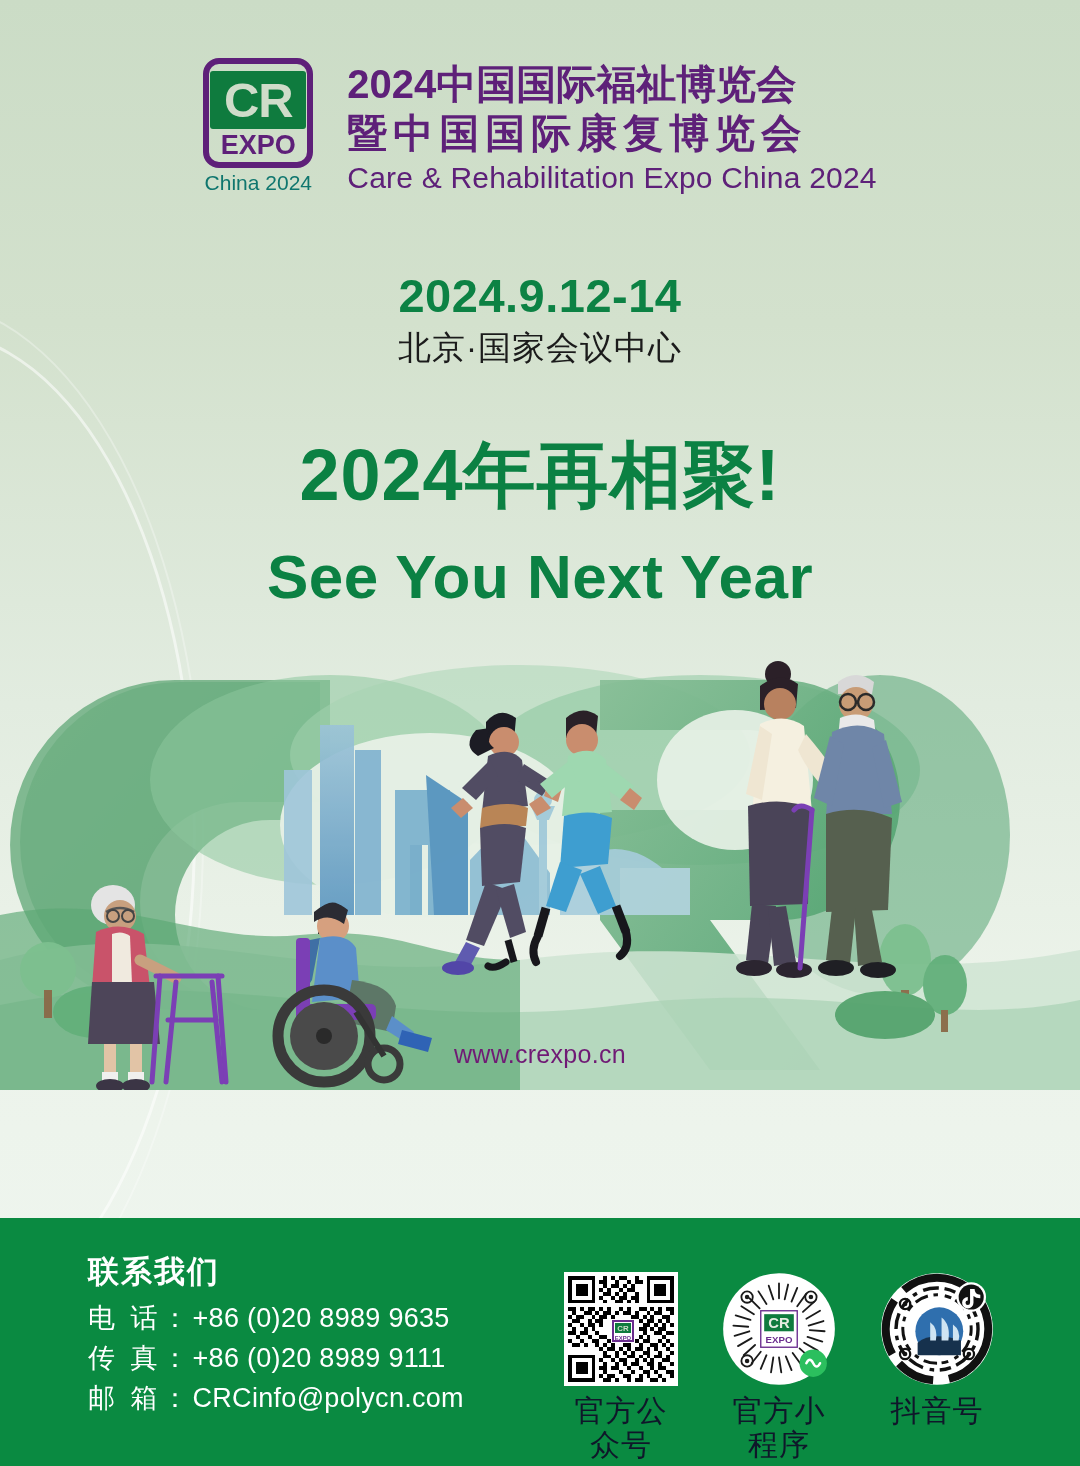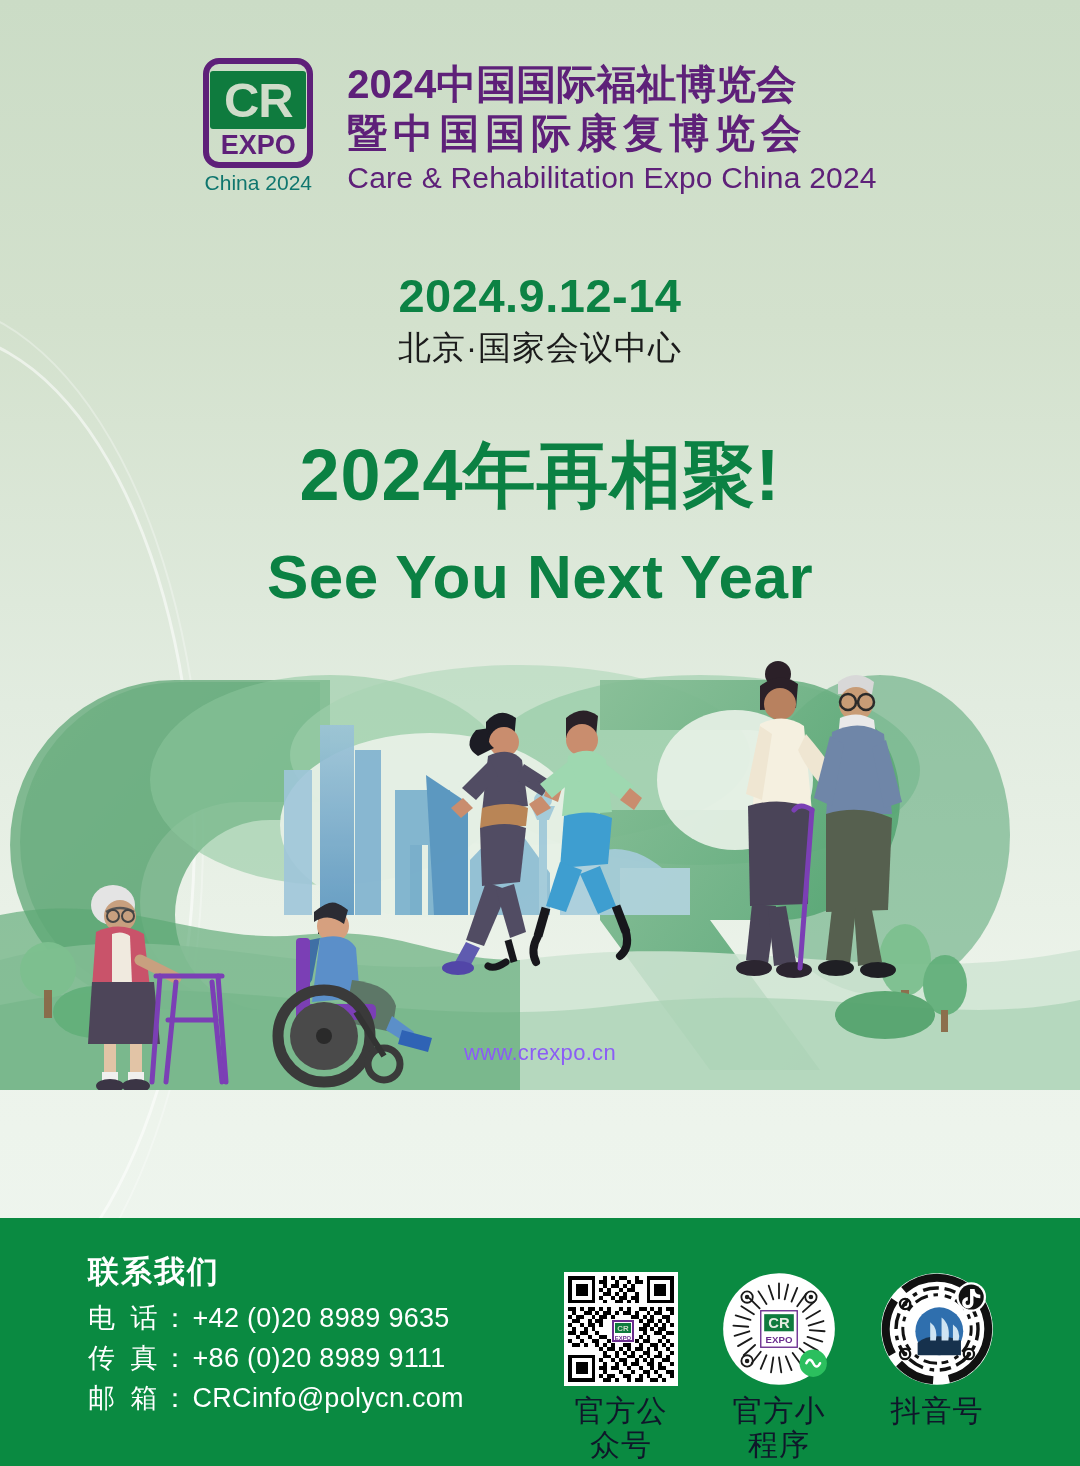--- a/index.html
+++ b/index.html
@@ -79,21 +79,21 @@
   }
   .hl-en{
     color:#0b8143;font-weight:bold;font-size:62px;line-height:78px;letter-spacing:.5px;margin-top:18px;
   }
 
   
   .illus{position:absolute;left:0;top:660px;width:1080px;height:430px;}
   .illus svg{display:block;}
   .url{
     position:absolute;left:0;top:1040px;width:1080px;text-align:center;
-    color:#8b5cf6;font-size:22px;letter-spacing:.3px;
+    color:#701a75;font-size:25px;letter-spacing:.3px;
   }
 
   
   .footer{
     position:absolute;left:0;top:1218px;width:1080px;height:248px;
     background:#0a8a41;
   }
   .contact{position:absolute;left:88px;top:32px;color:#ffffff;}
   .contact-title{font-size:31px;font-weight:bold;line-height:44px;letter-spacing:2px;margin-bottom:4px;}
   .contact-line{font-size:27px;line-height:40px;letter-spacing:.3px;white-space:nowrap;}
@@ -327,21 +327,21 @@
   </div>
 
   <div class="url">www.crexpo.cn</div>
 
   <div class="footer">
 
     <div class="contact">
       <div class="contact-title">联系我们</div>
 
       <div class="contact-line">
-        <span class="lbl">电 话：</span><span>+42 (0)20 8989 9635</span>
+        <span class="lbl">电 话：</span><span>+86 (0)20 8989 9635</span>
       </div>
       <div class="contact-line">
         <span class="lbl">传 真：</span><span>+86 (0)20 8989 9111</span>
       </div>
       <div class="contact-line">
         <span class="lbl">邮 箱：</span><span>CRCinfo@polycn.com</span>
       </div>
     </div>
 
     <div class="qrs">

